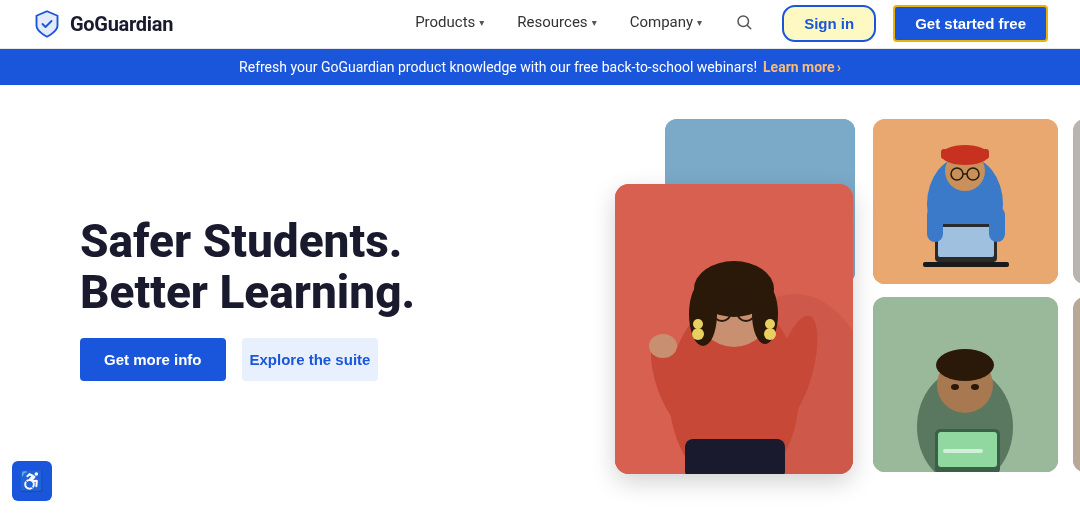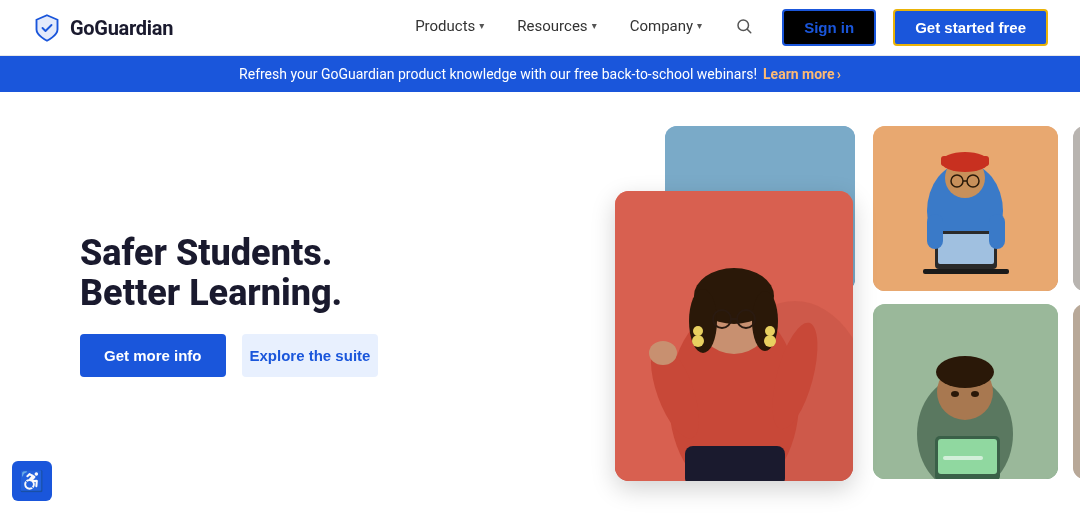--- a/index.html
+++ b/index.html
@@ -3,21 +3,21 @@
   <meta charset="utf-8">
   <style>
     * { margin: 0; padding: 0; box-sizing: border-box; }
     body { font-family: -apple-system, BlinkMacSystemFont, 'Segoe UI', Roboto, sans-serif; width: 1080px; height: 521px; overflow: hidden; background: #fff; }
 
     
     .navbar {
       display: flex;
       align-items: center;
       padding: 0 32px;
-      height: 56px;
+      height: 49px;
       border-bottom: 1px solid #e8e8e8;
       background: #fff;
     }
     .logo-area {
       display: flex;
       align-items: center;
       gap: 8px;
       margin-right: auto;
     }
     .logo-icon {
@@ -51,23 +51,23 @@
     }
     .nav-search {
       padding: 8px 12px;
       cursor: pointer;
       font-size: 18px;
       color: #555;
     }
     .btn-signin {
       padding: 8px 20px;
       border: 2px solid #1a56db;
-      border-radius: 4px;
+      border-radius: 13px;
       color: #1a56db;
-      background: #000000;
+      background: #fef9c3;
       font-size: 15px;
       font-weight: 600;
       cursor: pointer;
       margin-left: 8px;
     }
     .btn-getstarted {
       padding: 8px 20px;
       border: 2px solid #eab308;
       border-radius: 4px;
       color: #fff;
@@ -106,21 +106,21 @@
       align-items: center;
       padding: 40px 60px 40px 80px;
       height: calc(521px - 56px - 38px);
       position: relative;
     }
     .hero-content {
       flex: 0 0 500px;
       max-width: 500px;
     }
     .hero-heading {
-      font-size: 36px;
+      font-size: 46px;
       font-weight: 800;
       color: #1a1a2e;
       line-height: 1.1;
       margin-bottom: 20px;
     }
     .hero-subtext {
       font-size: 16px;
       color: #444;
       line-height: 1.6;
       margin-bottom: 32px;

